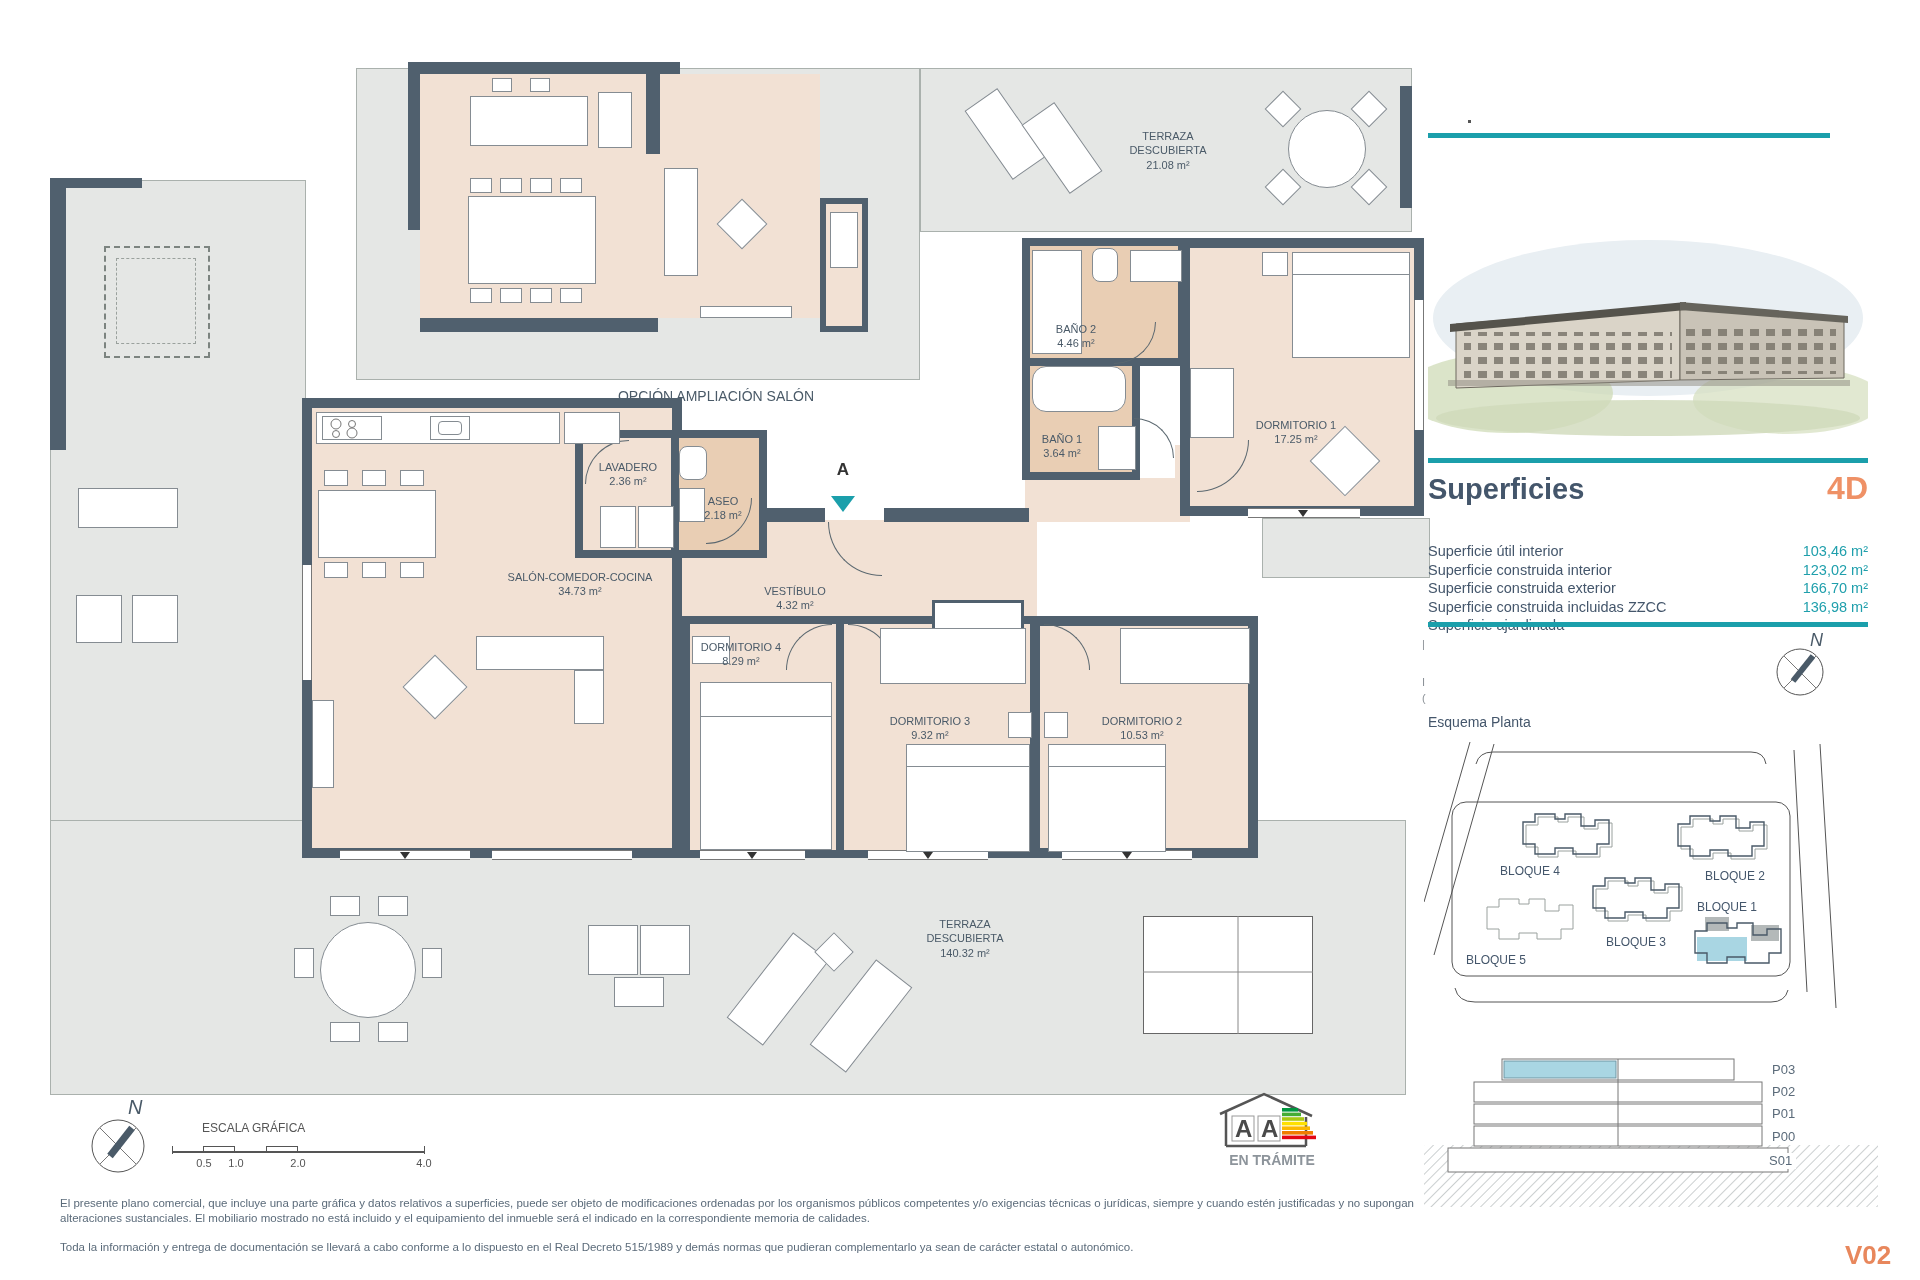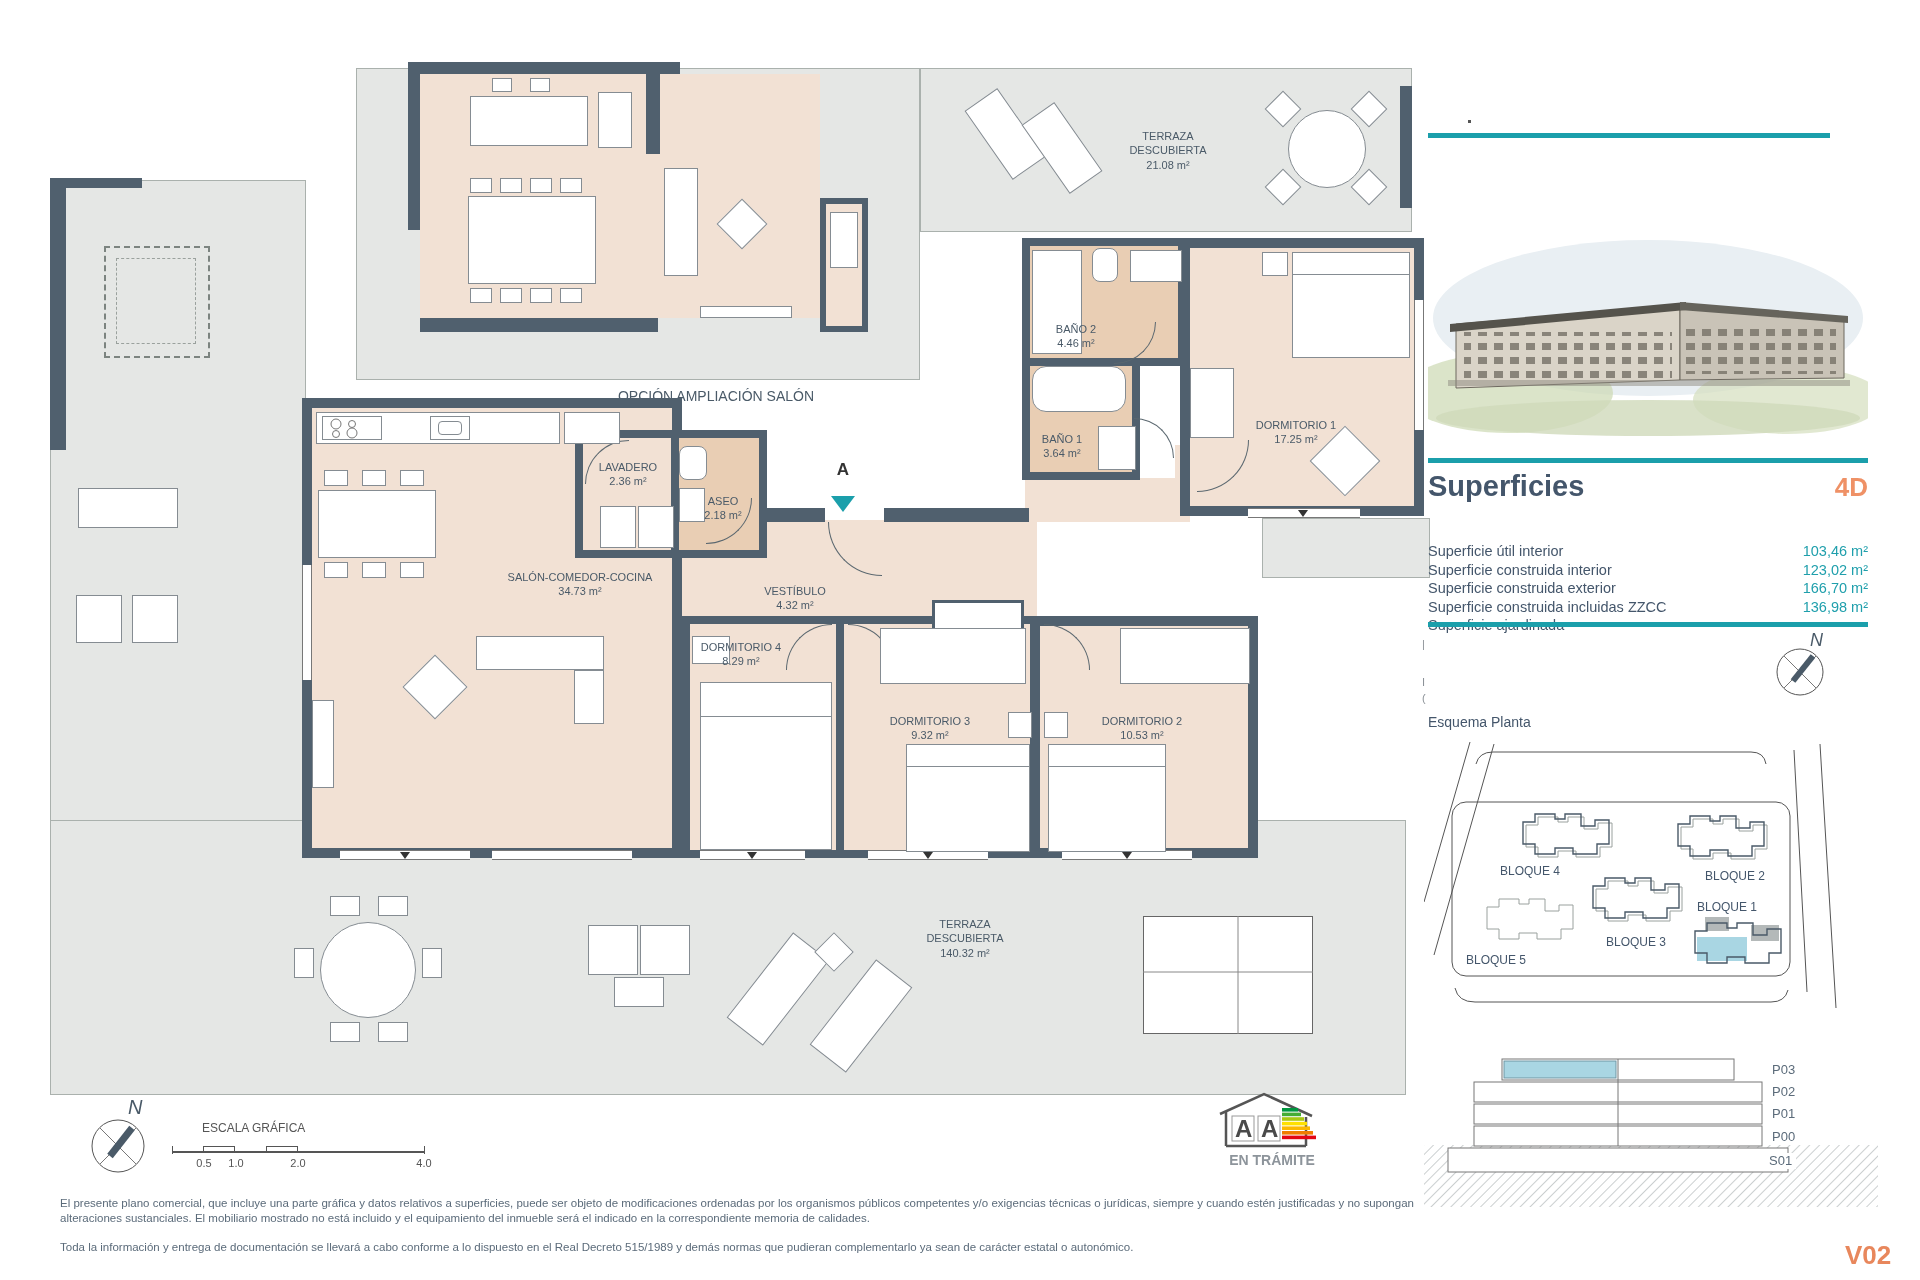--- a/index.html
+++ b/index.html
@@ -23,21 +23,21 @@
   .win{position:absolute;background:#fff;border-top:1px solid #777;border-bottom:1px solid #777;box-sizing:border-box;
        background-image:linear-gradient(to bottom,transparent 46%,#999 46%,#999 54%,transparent 54%);}
   .winV{position:absolute;background:#fff;border-left:1px solid #777;border-right:1px solid #777;box-sizing:border-box;
        background-image:linear-gradient(to right,transparent 46%,#999 46%,#999 54%,transparent 54%);}
   .tri{position:absolute;width:0;height:0;border-left:5px solid transparent;border-right:5px solid transparent;border-top:7px solid #333;}
   .tri.teal{border-left:12px solid transparent;border-right:12px solid transparent;border-top:16px solid #1b9fab;}
   .rule{position:absolute;height:5px;background:#1b9fab;}
   #title{position:absolute;left:1428px;top:152px;width:440px;font-size:26px;font-weight:bold;color:#44566b;white-space:pre-wrap;}
   #sup-head{position:absolute;left:1428px;top:470px;width:440px;display:flex;justify-content:space-between;align-items:baseline;}
   #sup-head .h{font-size:29px;font-weight:bold;color:#44566b;}
-  #sup-head .t{font-size:26px;font-weight:bold;color:#ef9166;}
+  #sup-head .t{font-size:32px;font-weight:bold;color:#ef9166;}
   #sup-rows{position:absolute;left:1428px;top:542px;width:440px;}
   .suprow{display:flex;justify-content:space-between;font-size:14.5px;color:#44566b;line-height:18.5px;}
   .suprow .v{color:#1f9fac;}
   #esquema-label{position:absolute;left:1428px;top:714px;font-size:14px;color:#44566b;}
   .marks{position:absolute;left:1422px;font-size:11px;color:#8b9197;}
   #footer1,#footer2{position:absolute;left:60px;width:1372px;font-size:11.5px;color:#5b6b7a;line-height:1.32;}
   #footer1{top:1196px;}#footer2{top:1240px;}
   #v02{position:absolute;left:1845px;top:1240px;font-size:26px;font-weight:bold;color:#e8875c;}
   #escala-label{position:absolute;left:202px;top:1121px;font-size:12px;color:#555;}
   .tick-lb{position:absolute;transform:translateX(-50%);font-size:11px;color:#555;top:1157px;}

